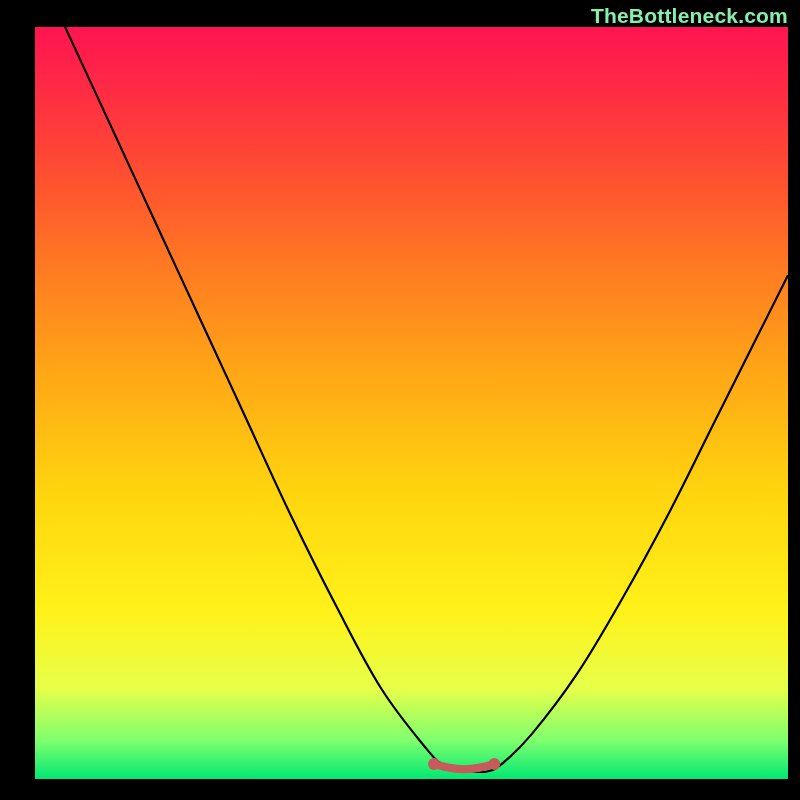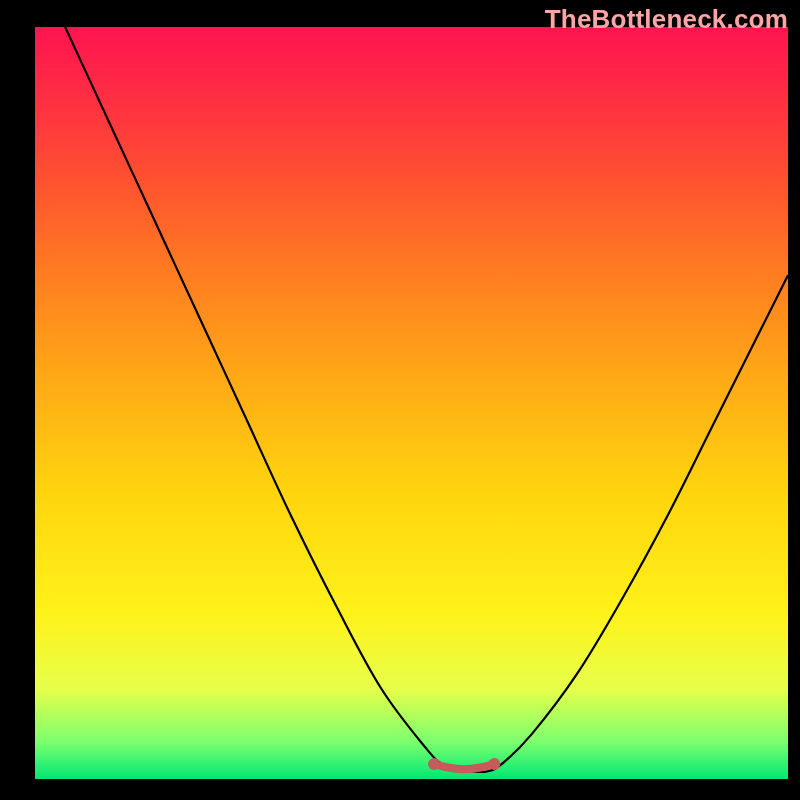--- a/index.html
+++ b/index.html
@@ -37,22 +37,22 @@
       #fff21a 78%,
       #e6ff4a 88%,
       #7dff6e 95%,
       #00e874 100%
     );
   }
   .watermark {
     position: absolute;
     top: 4px;
     right: 12px;
-    color: #fca5a5;
-    font-size: 26px;
+    color: #86efac;
+    font-size: 21px;
     font-weight: 600;
     letter-spacing: 0.2px;
   }
   svg.curve {
     position: absolute;
     left: 0;
     top: 0;
     width: 753px;
     height: 752px;
     overflow: visible;

